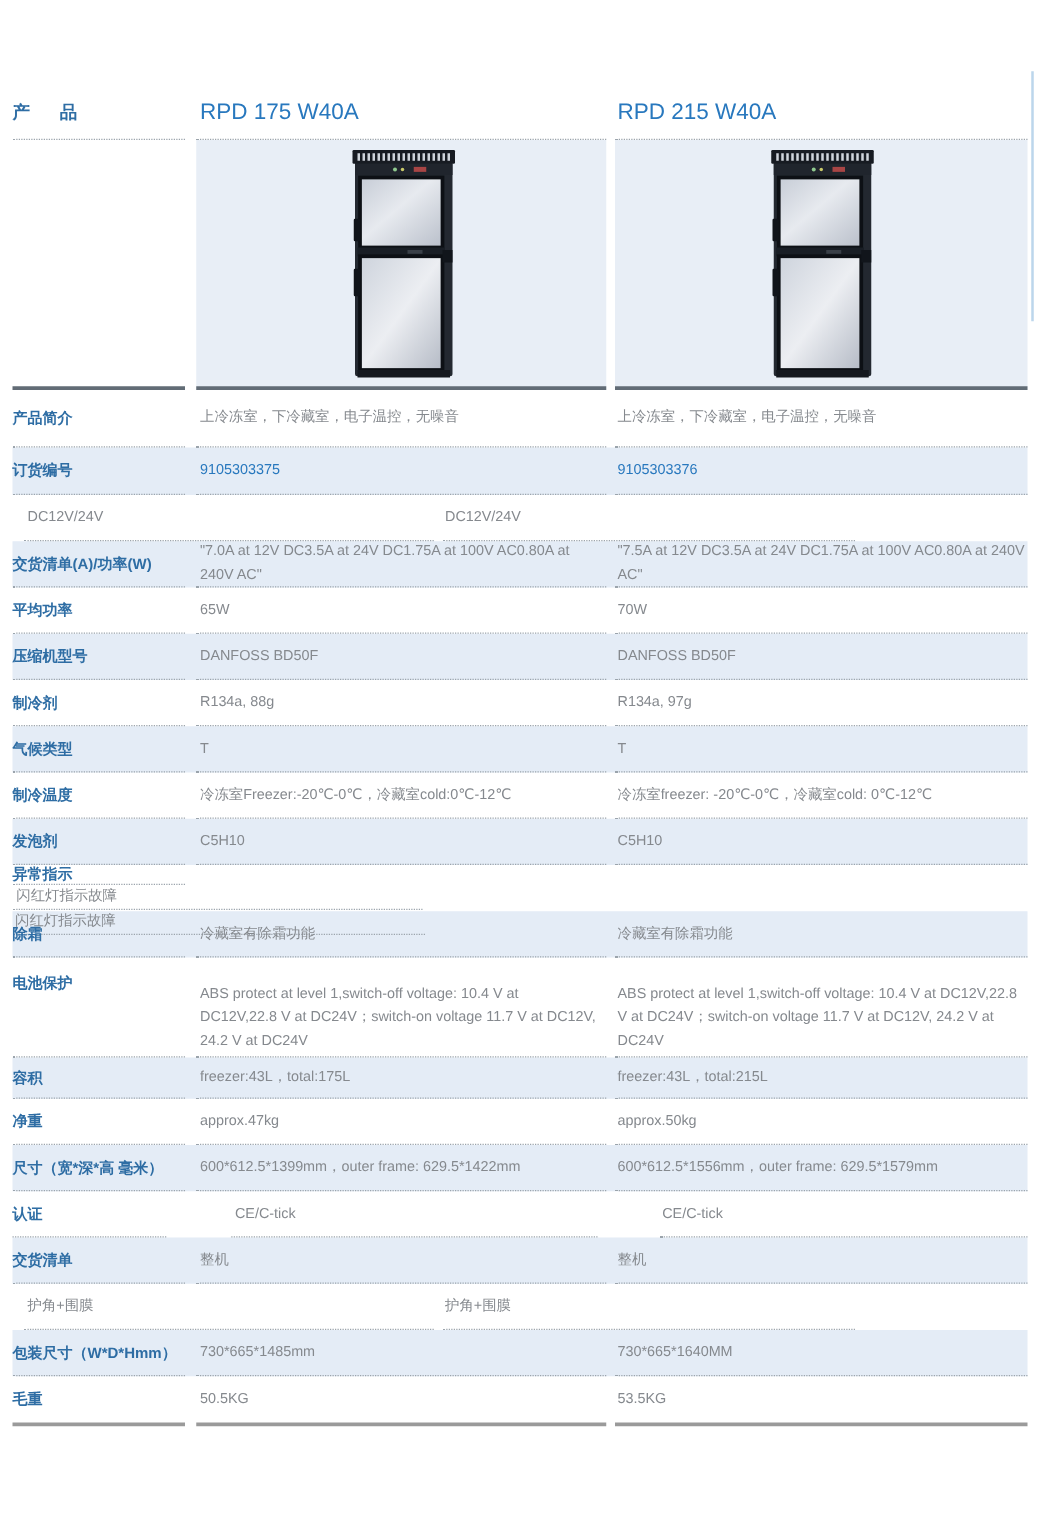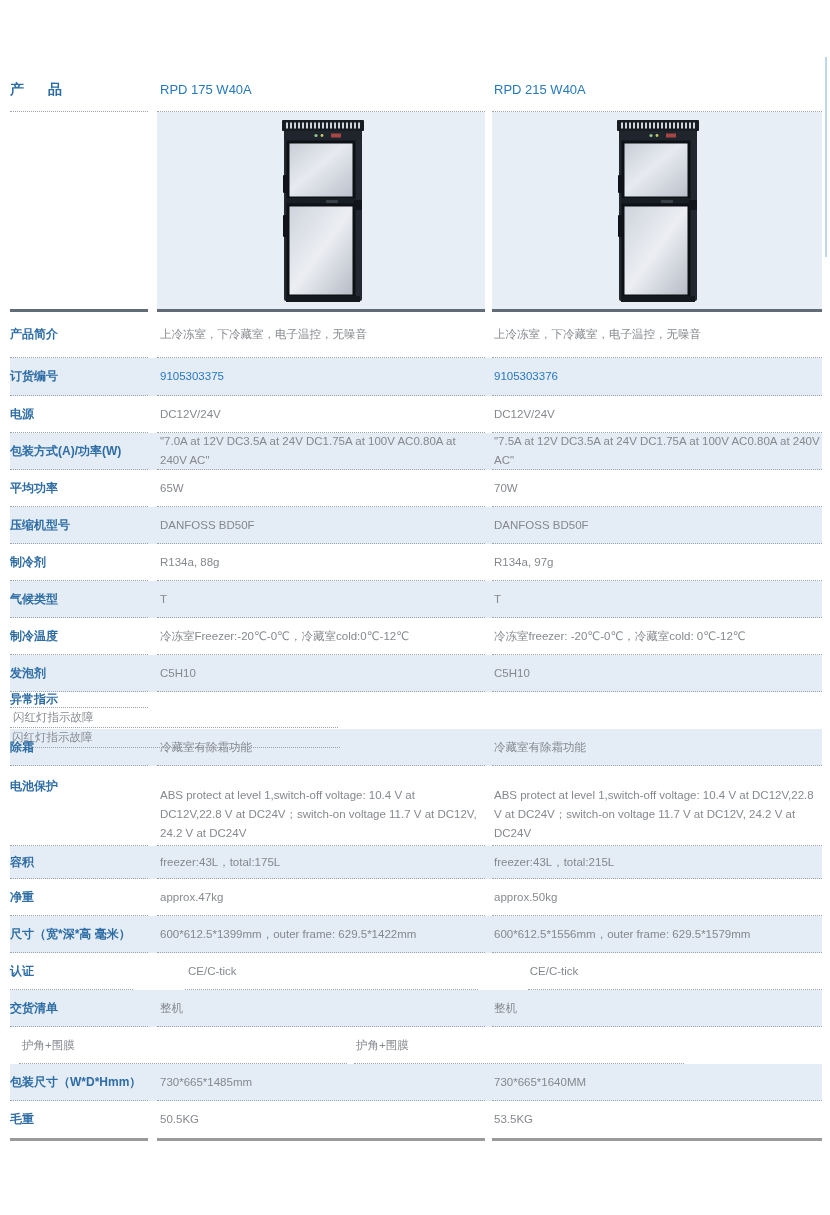--- a/index.html
+++ b/index.html
@@ -14,21 +14,21 @@
   .g1{width:9px;}
   .c-v1{width:328px;padding-left:3px;}
   .g2{width:7px;}
   .c-v2{width:330px;padding-left:2px;}
   .bordered > .c{border-bottom:1px dotted #9ba4ac;}
   .row.last > .c{border-bottom:3px solid #9a9a9a;}
 
   .header-row{height:44px;}
   .header-row .c{border-bottom:1px dotted #9ba4ac;}
   .product-label{color:#2e6da4;font-size:14px;font-weight:bold;letter-spacing:10px;}
-  .product-title{color:#2878be;font-size:13px;font-weight:500;}
+  .product-title{color:#2878be;font-size:18px;font-weight:500;}
 
   .image-row{height:200px;}
   .image-row .c{border-bottom:3px solid #626c76;}
   .image-cell{background:#e8eef6;justify-content:center;}
   .fridge-wrap{width:90px;height:190px;margin-top:2px;}
 
   .spec-label{color:#2e6da4;font-size:12px;font-weight:bold;line-height:15px;}
   .spec-value{color:#85898e;font-size:11.5px;line-height:19px;}
   .band{background:#e4ecf6;}
   .accent-value .spec-value{color:#2878be;}
@@ -149,35 +149,32 @@
           <div class="g1"></div>
           <div class="c c-v1">
             <span class="spec-value">9105303375</span>
           </div>
           <div class="g2"></div>
           <div class="c c-v2">
             <span class="spec-value">9105303376</span>
           </div>
         </div>
         <div class="row bordered" style="height: 37px;">
-          <div class="c c-label">
-            <span class="spec-label">电源</span>
-          </div>
           <div class="g1"></div>
           <div class="c c-v1">
             <span class="spec-value">DC12V/24V</span>
           </div>
           <div class="g2"></div>
           <div class="c c-v2">
             <span class="spec-value">DC12V/24V</span>
           </div>
         </div>
         <div class="row bordered band" style="height: 37px;">
           <div class="c c-label">
-            <span class="spec-label">包装方式(A)/功率(W)</span>
+            <span class="spec-label">交货清单(A)/功率(W)</span>
           </div>
           <div class="g1"></div>
           <div class="c c-v1">
             <span class="spec-value">"7.0A at 12V DC3.5A at 24V DC1.75A at 100V AC0.80A at 240V AC"</span>
           </div>
           <div class="g2"></div>
           <div class="c c-v2">
             <span class="spec-value">"7.5A at 12V DC3.5A at 24V DC1.75A at 100V AC0.80A at 240V AC"</span>
           </div>
         </div>

